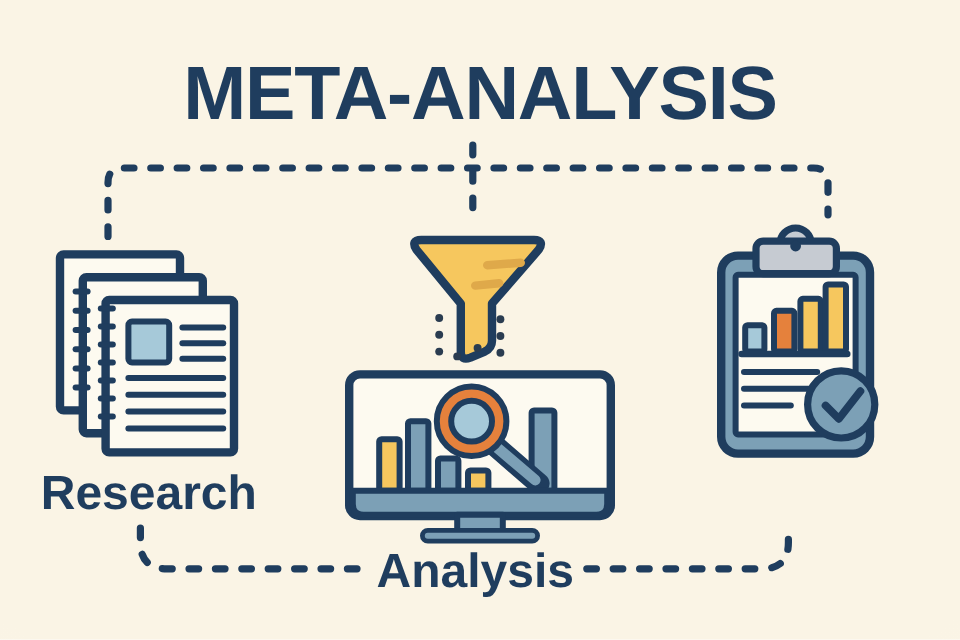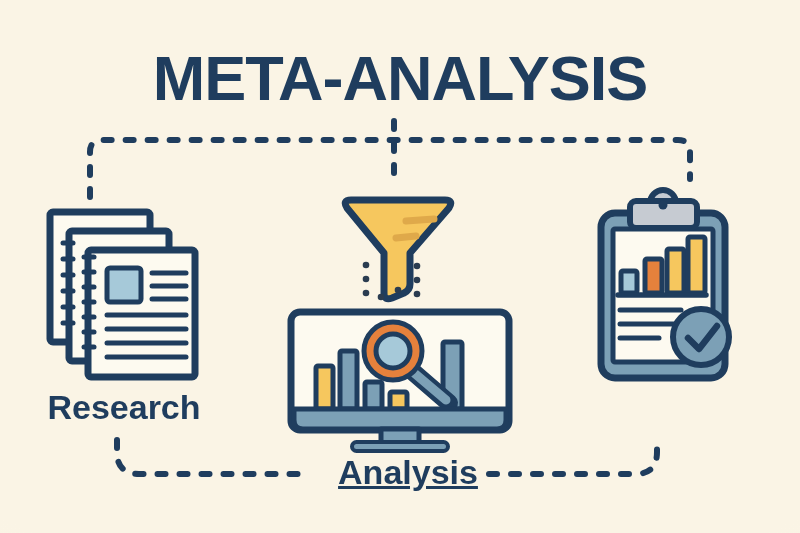--- a/index.html
+++ b/index.html
@@ -13,25 +13,25 @@
     position:relative;width:800px;height:533px;overflow:hidden;
     background:radial-gradient(ellipse 130% 130% at 50% 45%, var(--background) 55%, #fdf8ec 100%);
   }
   .art{position:absolute;left:0;top:0;}
   .title{
     position:absolute;left:0;top:47px;width:800px;text-align:center;
     font-size:63px;font-weight:800;letter-spacing:-1px;color:var(--navy);
     line-height:1;
   }
   .stage-label{
-    position:absolute;text-align:center;font-size:34px;font-weight:700;
+    position:absolute;text-align:center;font-size:40px;font-weight:700;
     color:var(--navy);line-height:1.1;
   }
   .label-research{left:24px;top:389px;width:200px;}
-  .label-analysis{left:308px;top:454px;width:200px;text-decoration:underline;}
+  .label-analysis{left:296px;top:454px;width:200px;}
   .label-conclusion{left:563px;top:389px;width:200px;}
   .dash{fill:none;stroke:var(--navy);stroke-width:6;stroke-linecap:round;stroke-dasharray:8 14;}
   .outline{stroke:var(--navy);stroke-linejoin:round;}
   .page{fill:var(--paper);}
   .tick{stroke:var(--navy);stroke-width:5;stroke-linecap:round;}
   .txtline{stroke:var(--navy);stroke-width:5;stroke-linecap:round;fill:none;}
 </style>
 </head>
 <body>
 

